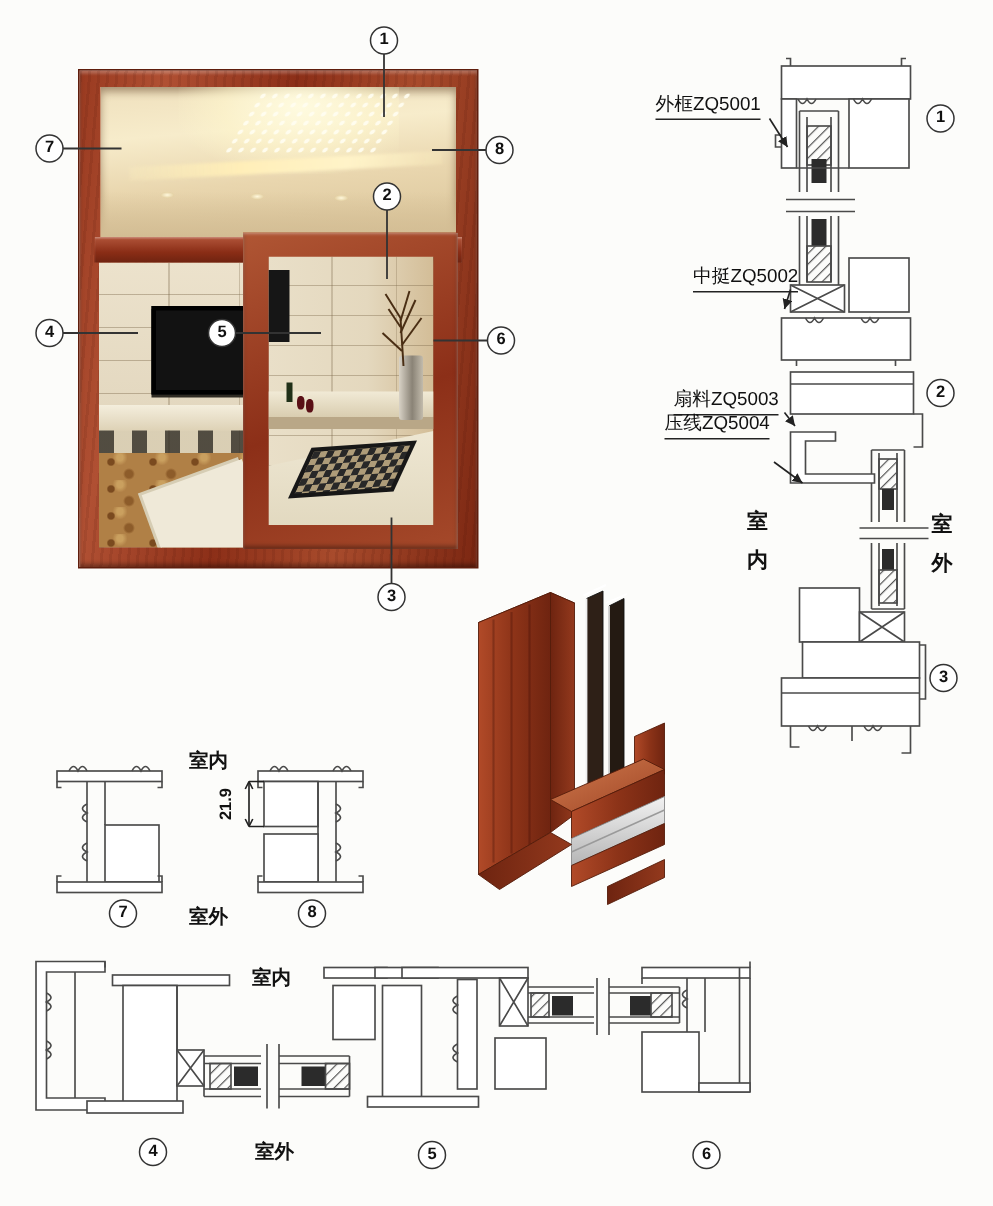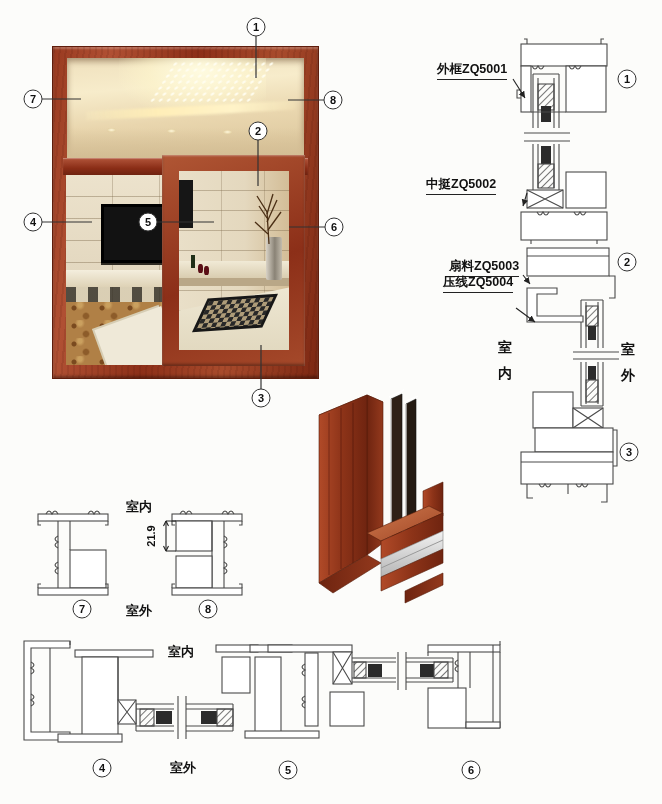--- a/index.html
+++ b/index.html
@@ -75,21 +75,21 @@
       background-size:9px 9px;}
   .vase{position:absolute;right:6%;top:37%;width:15%;height:24%;border-radius:2px;
       background:linear-gradient(90deg,#d8d2c6,#8a8376 55%,#c2bbac);}
   .bottle{position:absolute;left:11%;top:47%;width:4px;height:13px;background:#203018;}
   .wdot{position:absolute;width:5px;height:9px;background:#5a0f16;border-radius:40%;}
 
   
   .co{position:absolute;width:17px;height:17px;border:1.4px solid #333;border-radius:50%;
       background:#fff;font-weight:bold;font-size:11px;line-height:17px;text-align:center;color:#111;
       transform:translate(-50%,-50%);}
-  .plabel{position:absolute;font-weight:bold;font-size:12.5px;color:#111;
+  .plabel{position:absolute;font-weight:normal;font-size:12.5px;color:#111;
       border-bottom:1.5px solid #222;padding-bottom:1px;white-space:nowrap;}
   .vtext{position:absolute;width:16px;font-weight:bold;font-size:14px;line-height:26px;
       text-align:center;color:#111;word-break:break-all;}
   .htext{position:absolute;font-weight:bold;font-size:13px;color:#111;white-space:nowrap;}
   .dim{position:absolute;font-weight:bold;font-size:11px;color:#111;transform:rotate(-90deg);}
 </style>
 </head>
 <body>
 
 <div class="canvas">
@@ -346,21 +346,21 @@
   <div class="co" style="left:256px;top:27px">1</div>
   <div class="co" style="left:258px;top:131px">2</div>
   <div class="co" style="left:261px;top:398px">3</div>
   <div class="co" style="left:33px;top:222px">4</div>
   <div class="co" style="left:148px;top:222px">5</div>
   <div class="co" style="left:334px;top:227px">6</div>
   <div class="co" style="left:33px;top:99px">7</div>
   <div class="co" style="left:333px;top:100px">8</div>
 
   <span class="plabel" style="left:437px;top:61px">外框ZQ5001</span>
-  <span class="plabel" style="left:426px;top:176px">中挺ZQ5002</span>
+  <span class="plabel" style="left:462px;top:176px">中挺ZQ5002</span>
   <span class="plabel" style="left:449px;top:258px">扇料ZQ5003</span>
   <span class="plabel" style="left:443px;top:274px">压线ZQ5004</span>
   <span class="vtext" style="left:497px;top:334px">室内</span>
   <span class="vtext" style="left:620px;top:336px">室外</span>
   <div class="co" style="left:627px;top:79px">1</div>
   <div class="co" style="left:627px;top:262px">2</div>
   <div class="co" style="left:629px;top:452px">3</div>
 
   <span class="htext" style="left:126px;top:498px">室内</span>
   <span class="htext" style="left:126px;top:602px">室外</span>

